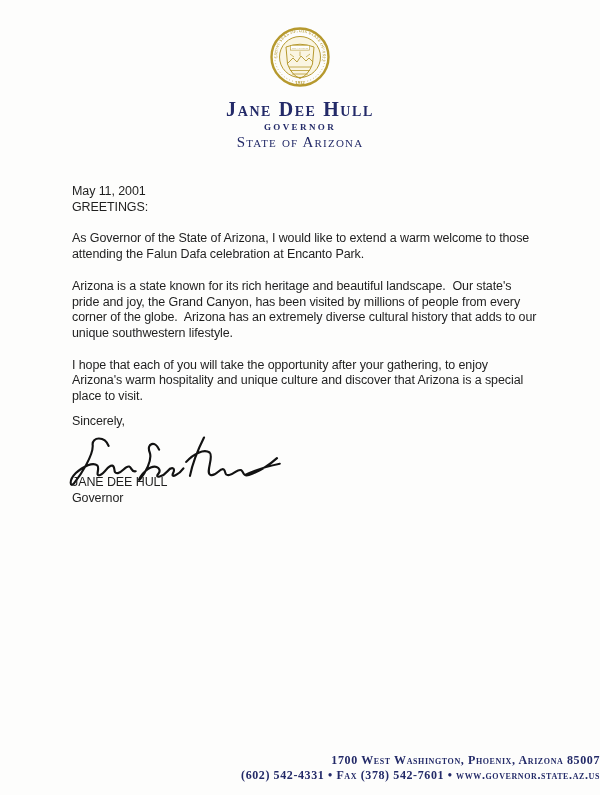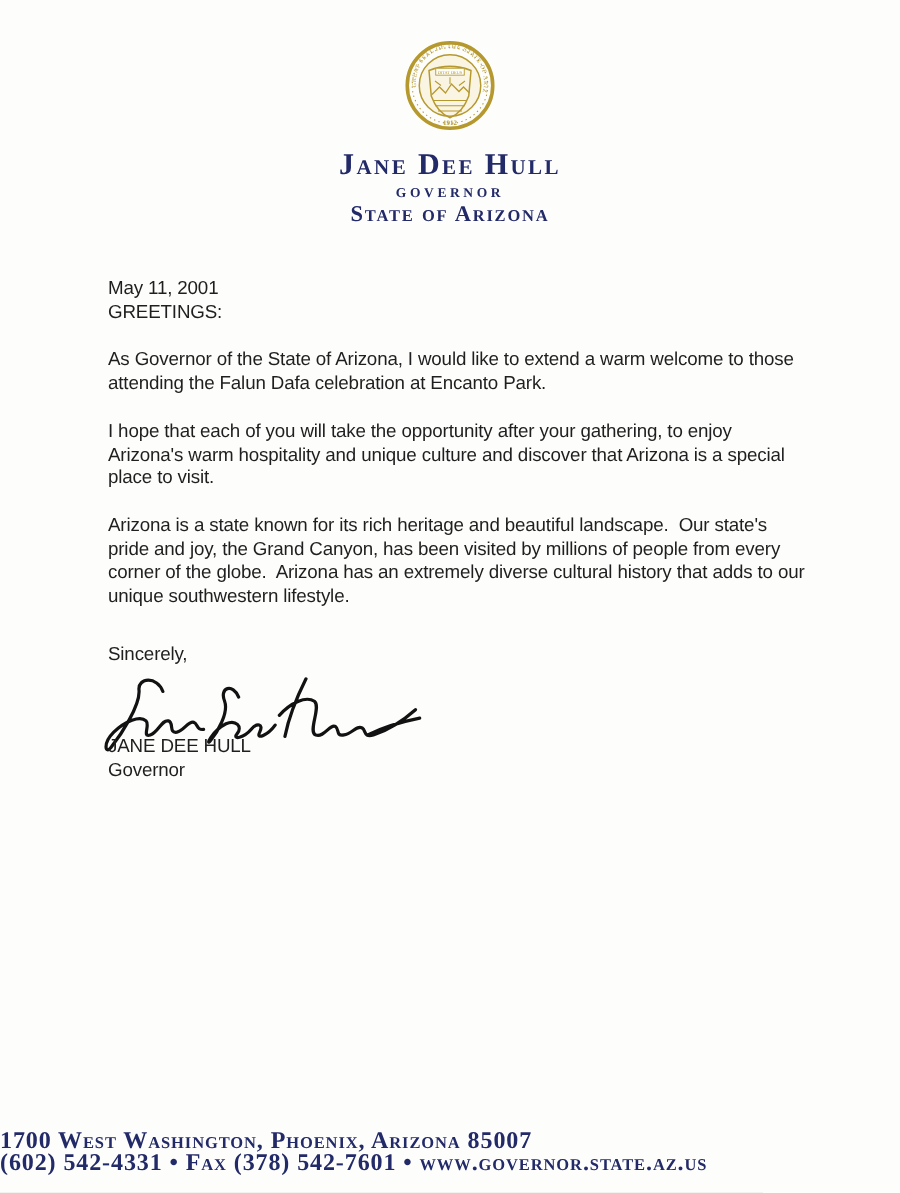--- a/index.html
+++ b/index.html
@@ -19,42 +19,42 @@
     font-size:20px;letter-spacing:1.6px;color:#232a68;
   }
   .lh-title{
     margin:1px 0 0 0;
     font-family:"Liberation Serif","DejaVu Serif",serif;
     font-weight:bold;font-size:9px;letter-spacing:2.4px;color:#232a68;
   }
   .lh-state{
     margin:2px 0 0 0;
     font-family:"Liberation Serif","DejaVu Serif",serif;
-    font-variant:small-caps;font-weight:bold;
+    font-variant:small-caps;font-weight:normal;
     font-size:15px;letter-spacing:1.2px;color:#232a68;
   }
   
   .body{
     padding:0 48px 0 72px;
     font-size:12.5px;line-height:15.7px;letter-spacing:-0.1px;
   }
   .date{margin-top:33px;}
   .salutation{}
   .para{margin:16px 0 0 0;max-width:468px;white-space:pre-wrap;}
-  .closing{margin-top:23px;}
+  .closing{margin-top:9px;}
   .sig-svg{display:block;margin:2px 0 -14px -10px;}
   .signer-name{margin:0;}
   .signer-title{margin:0;}
   .ref-initials{margin-top:23px;}
   
   .footer{
-    position:absolute;left:0;right:0;bottom:12px;text-align:left;
+    position:absolute;left:0;right:0;bottom:12px;text-align:right;
     font-family:"Liberation Serif","DejaVu Serif",serif;
     font-variant:small-caps;font-weight:bold;
-    font-size:16px;line-height:15px;letter-spacing:0.6px;color:#232a68;
+    font-size:12px;line-height:15px;letter-spacing:0.6px;color:#232a68;
   }
 </style>
 </head>
 <body>
 
 <div class="page">
 
   <div class="letterhead">
     <svg class="seal" width="66" height="64" viewBox="0 0 66 64" aria-hidden="true">
       <circle cx="33" cy="31" r="28.5" fill="none" stroke="#b6992e" stroke-width="2.4"></circle>
@@ -78,22 +78,22 @@
     <div class="lh-title">GOVERNOR</div>
     <div class="lh-state">State of Arizona</div>
   </div>
 
   <div class="body">
     <div class="date">May 11, 2001</div>
 
     <div class="salutation">GREETINGS:</div>
 
     <p class="para">As Governor of the State of Arizona, I would like to extend a warm welcome to those attending the Falun Dafa celebration at Encanto Park.</p>
+    <p class="para">Arizona is a state known for its rich heritage and beautiful landscape.  Our state's pride and joy, the Grand Canyon, has been visited by millions of people from every corner of the globe.  Arizona has an extremely diverse cultural history that adds to our unique southwestern lifestyle.</p>
     <p class="para">I hope that each of you will take the opportunity after your gathering, to enjoy Arizona's warm hospitality and unique culture and discover that Arizona is a special place to visit.</p>
-    <p class="para">Arizona is a state known for its rich heritage and beautiful landscape.  Our state's pride and joy, the Grand Canyon, has been visited by millions of people from every corner of the globe.  Arizona has an extremely diverse cultural history that adds to our unique southwestern lifestyle.</p>
 
     <div class="closing">Sincerely,</div>
 
     <svg class="sig-svg" width="226" height="58" viewBox="0 0 230 62" aria-hidden="true">
       <path fill="none" stroke="#121212" stroke-width="2.3" stroke-linecap="round" stroke-linejoin="round" d="
         M44,16 C40,5 26,6 27,15 C28,26 14,47 7,56 C3,61 1,53 9,45 C17,37 28,33 32,37 C35,40 29,49 35,47
         C41,45 43,36 48,37 C52,38 48,46 54,45 C59,44 62,37 66,38 C69,39 68,44 73,43
         M98,20 C94,10 84,13 88,23 C91,31 83,45 78,51 C74,56 79,44 89,39 C96,36 101,41 97,46
         C93,51 102,49 107,43 C111,38 116,39 113,45 C110,51 119,47 124,40
         M146,7 C141,17 134,33 131,48

